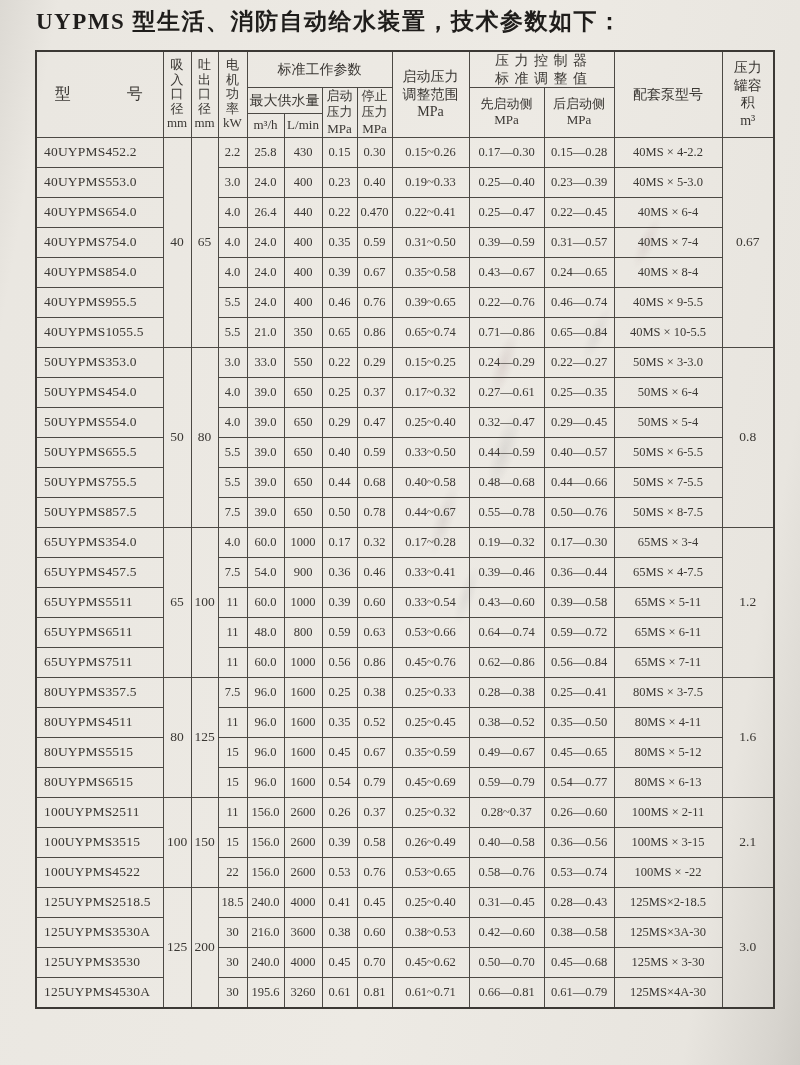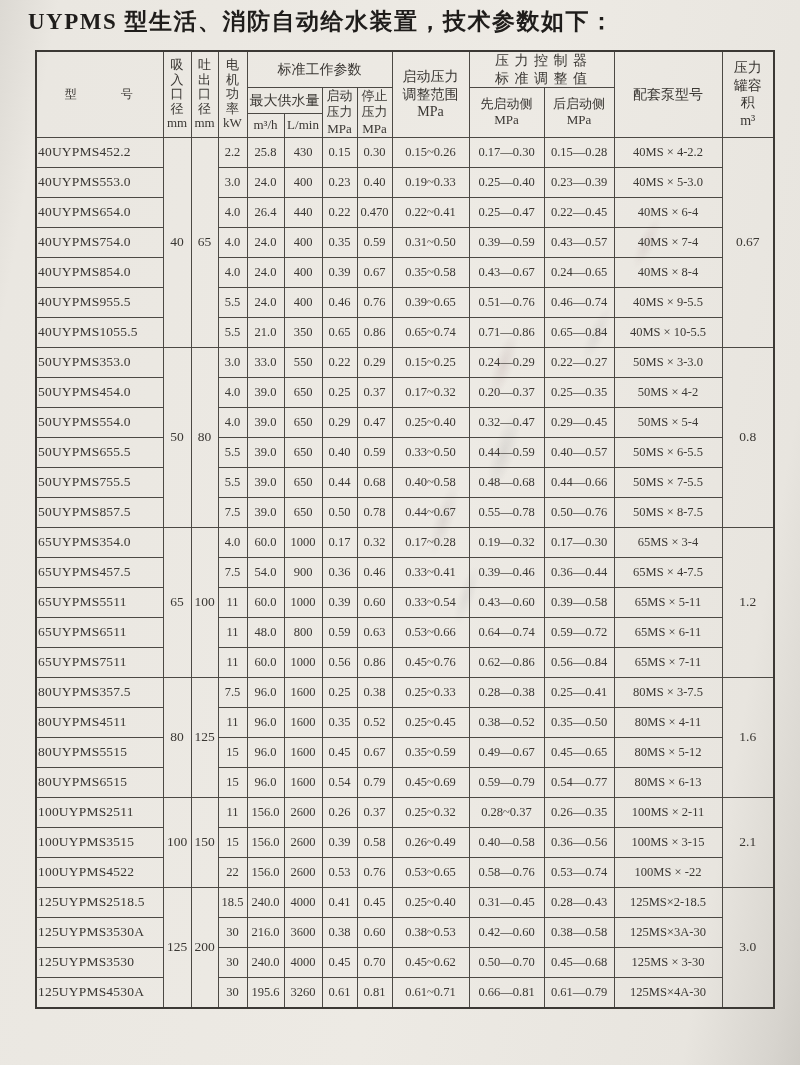--- a/index.html
+++ b/index.html
@@ -7,21 +7,21 @@
     width:800px;height:1065px;
     font-family:"Liberation Serif","DejaVu Serif",serif;
     background:#e7e4de;
     overflow:hidden;
   }
   .page{
     position:relative;width:800px;height:1065px;
     background:linear-gradient(100deg,#dcd9d3 0%,#eae7e1 6%,#edeae4 55%,#e8e5df 88%,#d7d4ce 97%,#cfccc6 100%);
   }
   .page-title{
-    position:absolute;left:28px;top:6px;
+    position:absolute;left:36px;top:6px;
     font-size:23px;font-weight:bold;color:#1f1d1b;
     letter-spacing:1.5px;white-space:nowrap;
   }
   .table-wrap{position:absolute;left:35px;top:50px;}
   table{
     border-collapse:collapse;table-layout:fixed;width:738px;
     background:transparent;
   }
   th,td{
     border:1px solid #4c4944;
@@ -33,24 +33,24 @@
   table{border:2px solid #3c3935;}
   thead th{
     font-weight:normal;
     font-size:14px;
     line-height:1.25;
     white-space:pre-line;
   }
   th.v{font-size:13px;line-height:1.12;padding:2px 0;}
   th.sub{font-size:13px;}
   th.ctrl{letter-spacing:1px;margin-left:8px;}
-  th.model-h{font-size:12px;letter-spacing:2px;}
+  th.model-h{font-size:16px;letter-spacing:2px;}
   tbody td{font-size:12.5px;height:29px;}
   td.model-cell{
-    text-align:left;padding-left:1px;font-size:13.5px;letter-spacing:0.2px;
+    text-align:left;padding-left:7px;font-size:13.5px;letter-spacing:0.2px;
     white-space:nowrap;
   }
   td.group-cell{font-size:13.5px;}
   td.pump-cell{font-size:12.5px;white-space:nowrap;margin-left:22px;}
   td.tank-cell{font-size:13.5px;}
   
   .stamp{position:absolute;pointer-events:none;opacity:0.16;filter:blur(1.2px);}
   .stamp-a{left:400px;top:300px;width:180px;height:330px;
     background:
       radial-gradient(ellipse 14px 50px at 40% 20%, #8d6b70 0%, transparent 70%),
@@ -182,21 +182,21 @@
           </tr>
           <tr>
             <td class="model-cell">40UYPMS754.0</td>
             <td>4.0</td>
             <td>24.0</td>
             <td>400</td>
             <td>0.35</td>
             <td>0.59</td>
             <td>0.31~0.50</td>
             <td>0.39—0.59</td>
-            <td>0.43—0.57</td>
+            <td>0.31—0.57</td>
             <td class="pump-cell">40MS × 7-4</td>
           </tr>
           <tr>
             <td class="model-cell">40UYPMS854.0</td>
             <td>4.0</td>
             <td>24.0</td>
             <td>400</td>
             <td>0.39</td>
             <td>0.67</td>
             <td>0.35~0.58</td>
@@ -205,21 +205,21 @@
             <td class="pump-cell">40MS × 8-4</td>
           </tr>
           <tr>
             <td class="model-cell">40UYPMS955.5</td>
             <td>5.5</td>
             <td>24.0</td>
             <td>400</td>
             <td>0.46</td>
             <td>0.76</td>
             <td>0.39~0.65</td>
-            <td>0.51—0.76</td>
+            <td>0.22—0.76</td>
             <td>0.46—0.74</td>
             <td class="pump-cell">40MS × 9-5.5</td>
           </tr>
           <tr>
             <td class="model-cell">40UYPMS1055.5</td>
             <td>5.5</td>
             <td>21.0</td>
             <td>350</td>
             <td>0.65</td>
             <td>0.86</td>
@@ -244,23 +244,23 @@
             <td class="tank-cell" rowspan="6">0.8</td>
           </tr>
           <tr>
             <td class="model-cell">50UYPMS454.0</td>
             <td>4.0</td>
             <td>39.0</td>
             <td>650</td>
             <td>0.25</td>
             <td>0.37</td>
             <td>0.17~0.32</td>
-            <td>0.20—0.37</td>
+            <td>0.27—0.61</td>
             <td>0.25—0.35</td>
-            <td class="pump-cell">50MS × 4-2</td>
+            <td class="pump-cell">50MS × 6-4</td>
           </tr>
           <tr>
             <td class="model-cell">50UYPMS554.0</td>
             <td>4.0</td>
             <td>39.0</td>
             <td>650</td>
             <td>0.29</td>
             <td>0.47</td>
             <td>0.25~0.40</td>
             <td>0.32—0.47</td>
@@ -421,21 +421,21 @@
             <td class="model-cell">100UYPMS2511</td>
             <td class="group-cell" rowspan="3">100</td>
             <td class="group-cell" rowspan="3">150</td>
             <td>11</td>
             <td>156.0</td>
             <td>2600</td>
             <td>0.26</td>
             <td>0.37</td>
             <td>0.25~0.32</td>
             <td>0.28~0.37</td>
-            <td>0.26—0.35</td>
+            <td>0.26—0.60</td>
             <td class="pump-cell">100MS × 2-11</td>
             <td class="tank-cell" rowspan="3">2.1</td>
           </tr>
           <tr>
             <td class="model-cell">100UYPMS3515</td>
             <td>15</td>
             <td>156.0</td>
             <td>2600</td>
             <td>0.39</td>
             <td>0.58</td>

